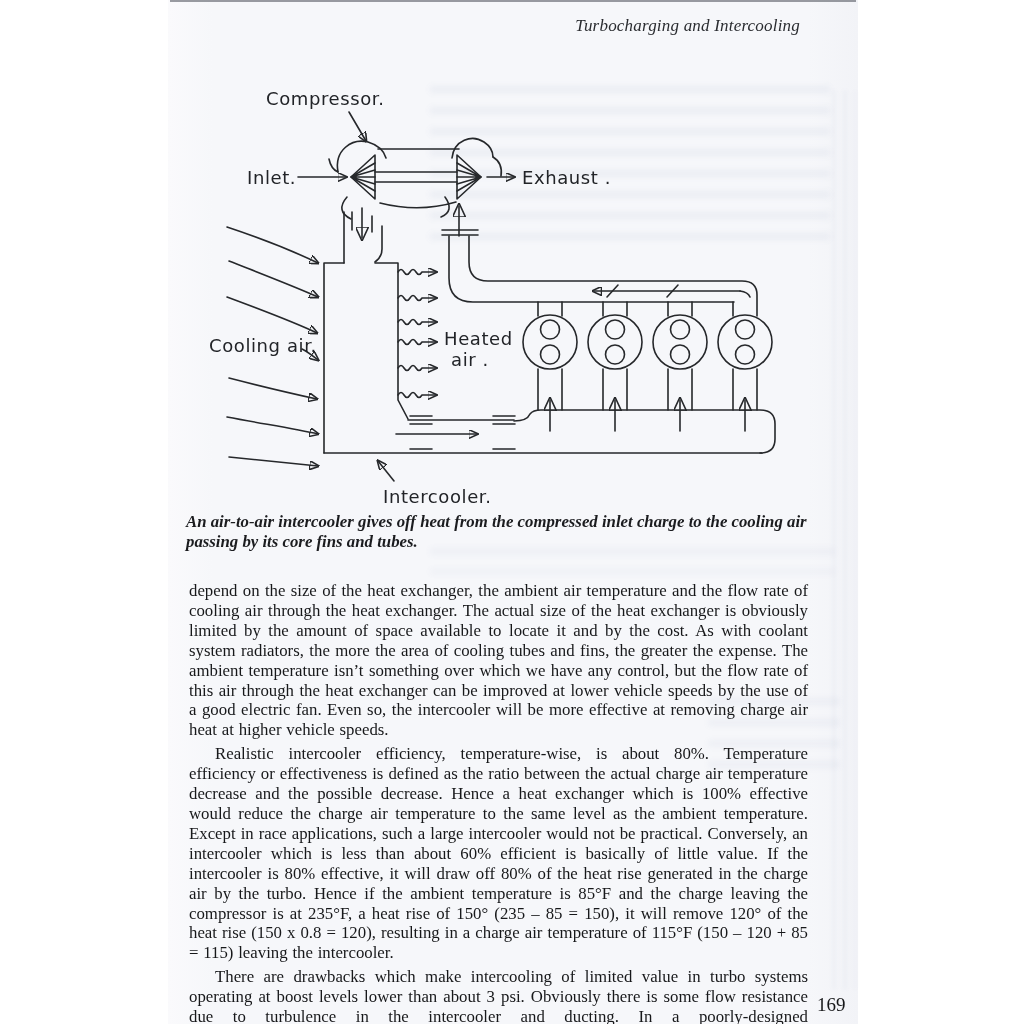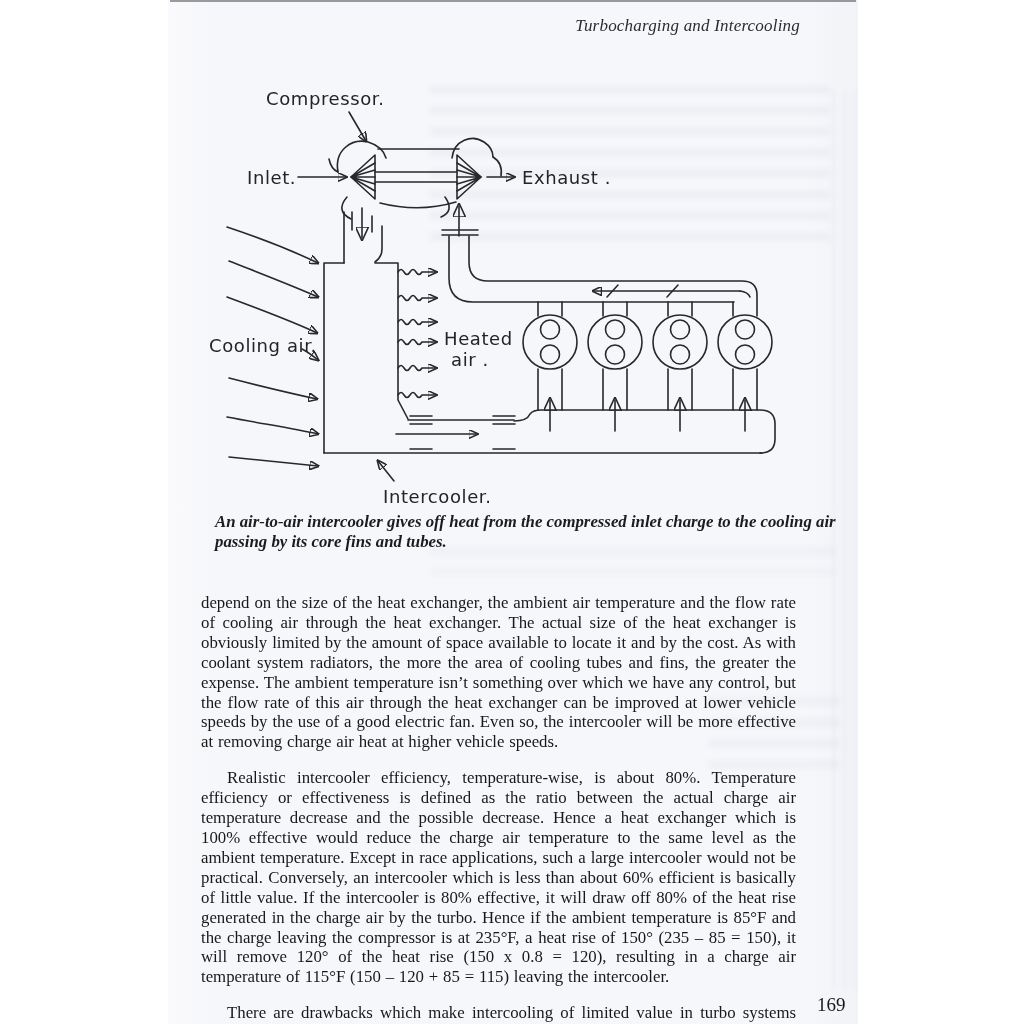--- a/index.html
+++ b/index.html
@@ -19,24 +19,24 @@
   .running-head{position:absolute;top:16px;right:58px;font-style:italic;font-size:17px;
         color:#2a2c30;letter-spacing:.2px;}
   .diagram{position:absolute;left:0;top:60px;width:690px;height:450px;}
   .diagram path,.diagram line,.diagram circle{fill:none;stroke:#26282b;stroke-width:1.6;
         stroke-linecap:round;stroke-linejoin:round;}
   .diagram text{fill:#222428;stroke:none;font-family:"DejaVu Sans",sans-serif;
         font-size:18px;letter-spacing:.6px;}
   .thick{stroke-width:2.5;}
   .flow{stroke-width:2.2;}
   .caption{position:absolute;left:18px;top:512px;width:642px;font-size:16.8px;line-height:20.2px;
-        font-weight:700;font-style:italic;color:#1b1c1f;margin-left:29px;}
+        font-weight:700;font-style:italic;color:#1b1c1f;}
   .body-text{position:absolute;left:17px;top:577px;width:627px;font-size:16.8px;line-height:19.9px;
         text-align:justify;color:#17181a;word-spacing:.6px;}
-  .body-text p{margin:16px;}
+  .body-text p{margin:4px;}
   .body-text p.ind{text-indent:26px;}
   .body-text p.jlast{text-align-last:justify;}
   .page-number{position:absolute;left:649px;top:994px;font-size:19px;color:#17181a;}
 </style>
 </head>
 <body>
 
 <div class="canvas">
   <div class="page">
     <div class="scan-edge"></div>

